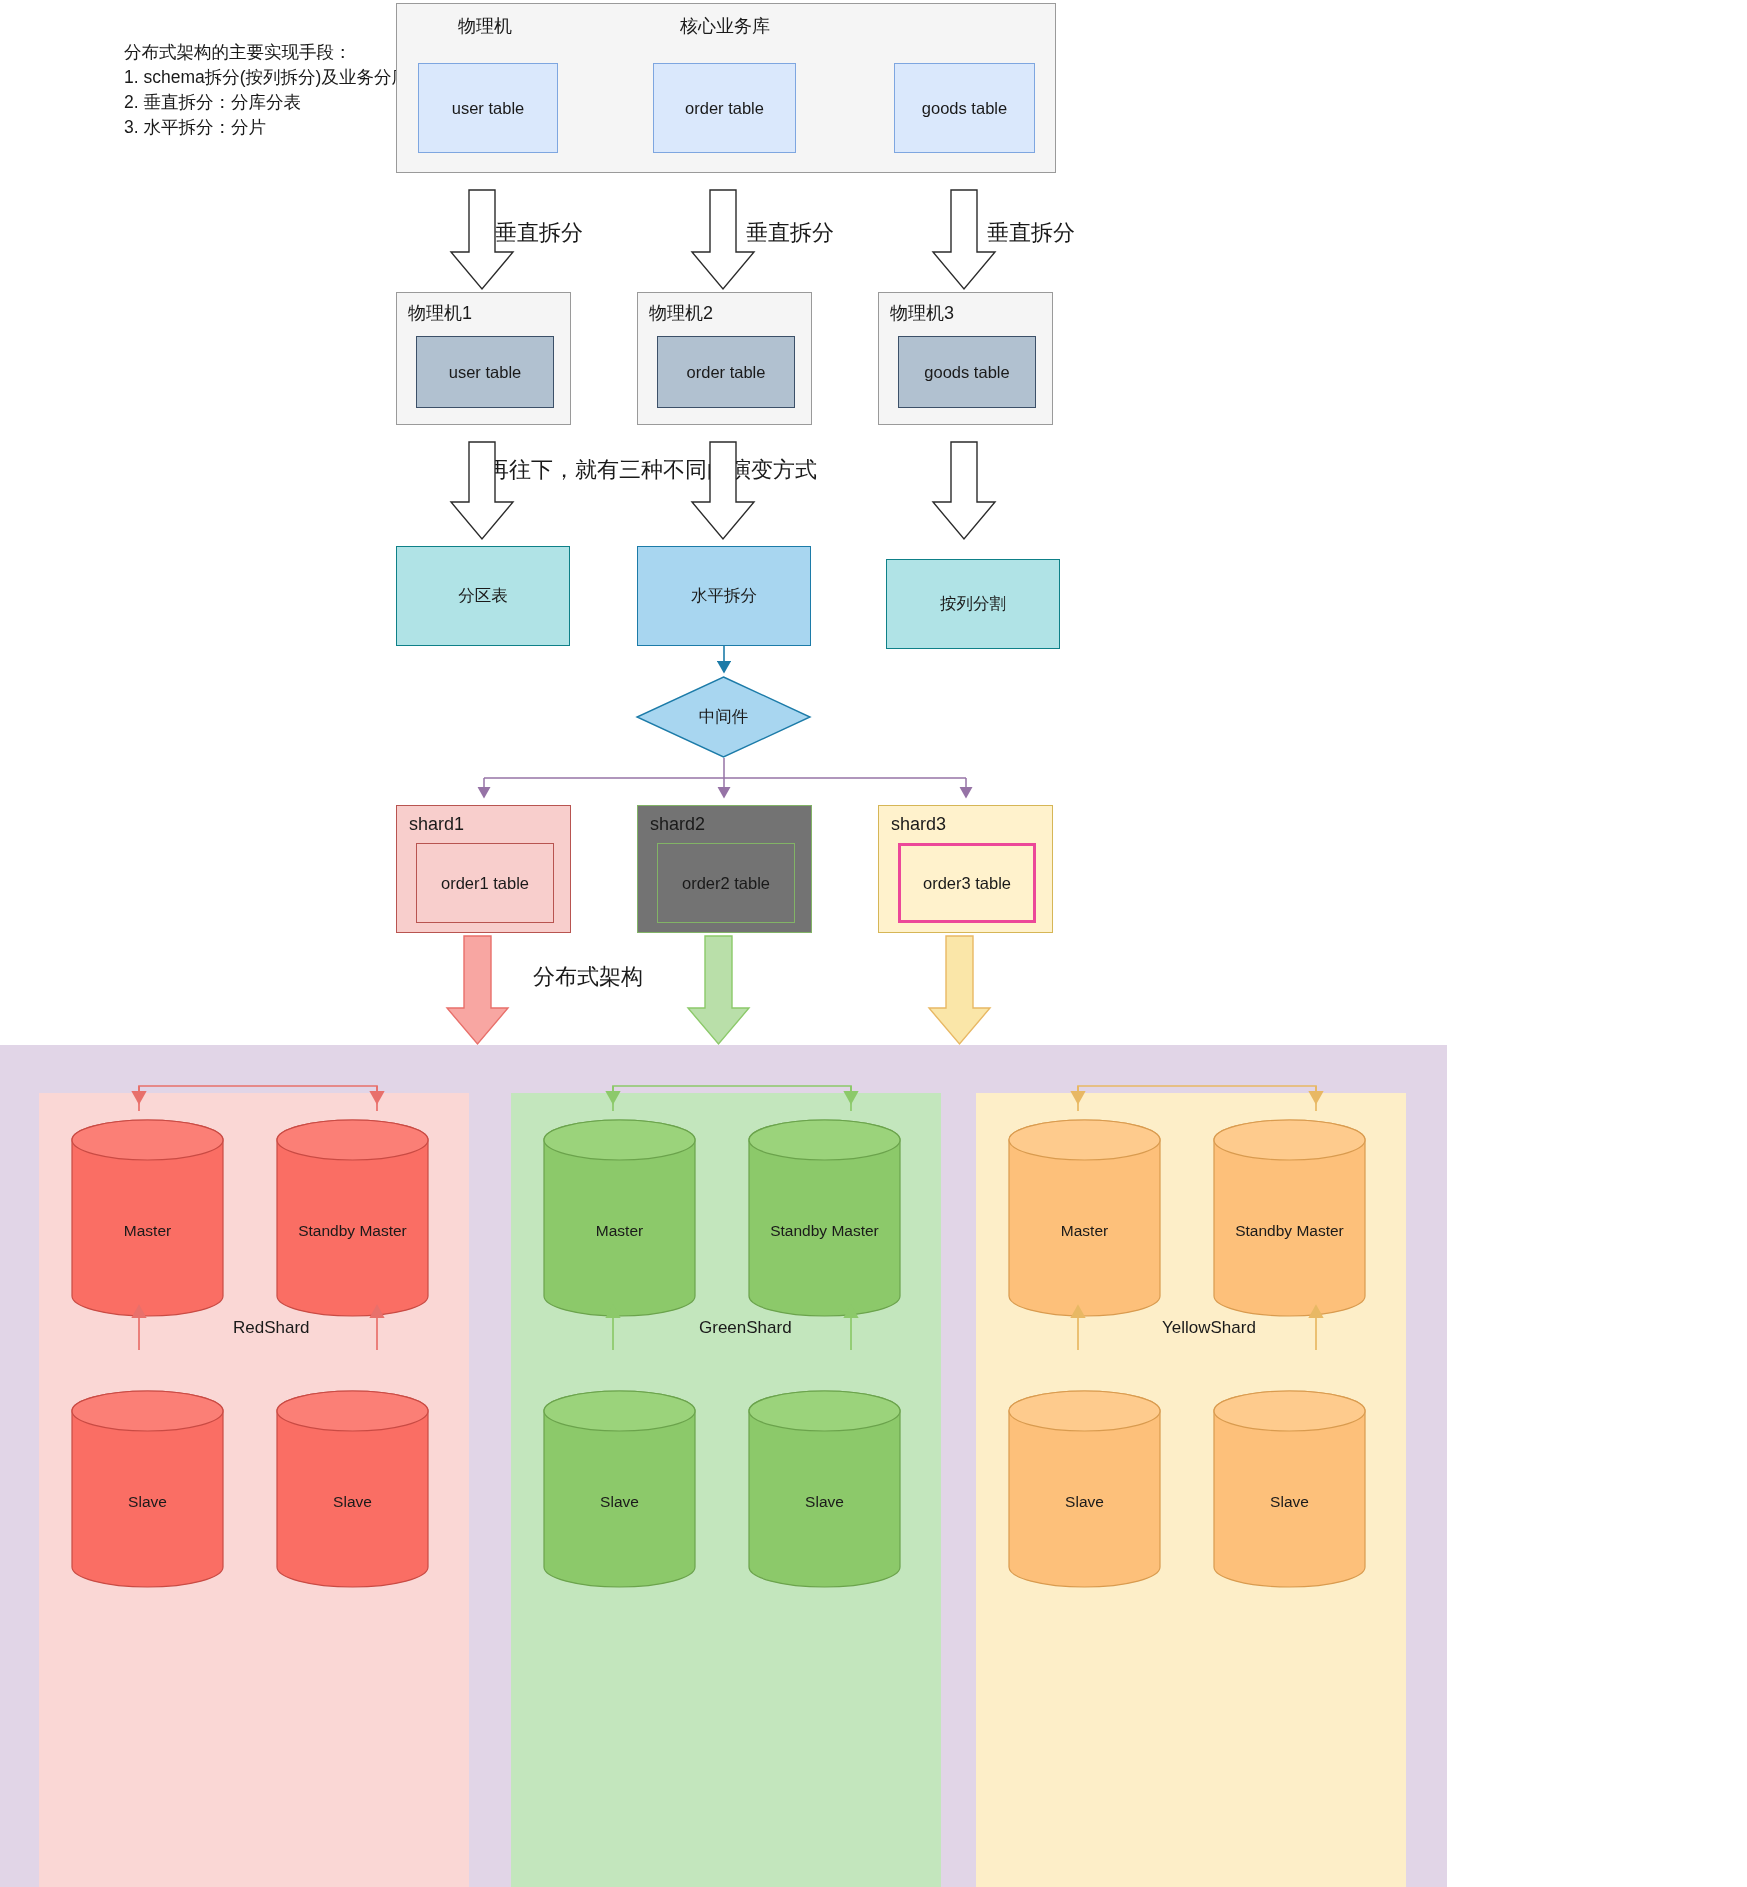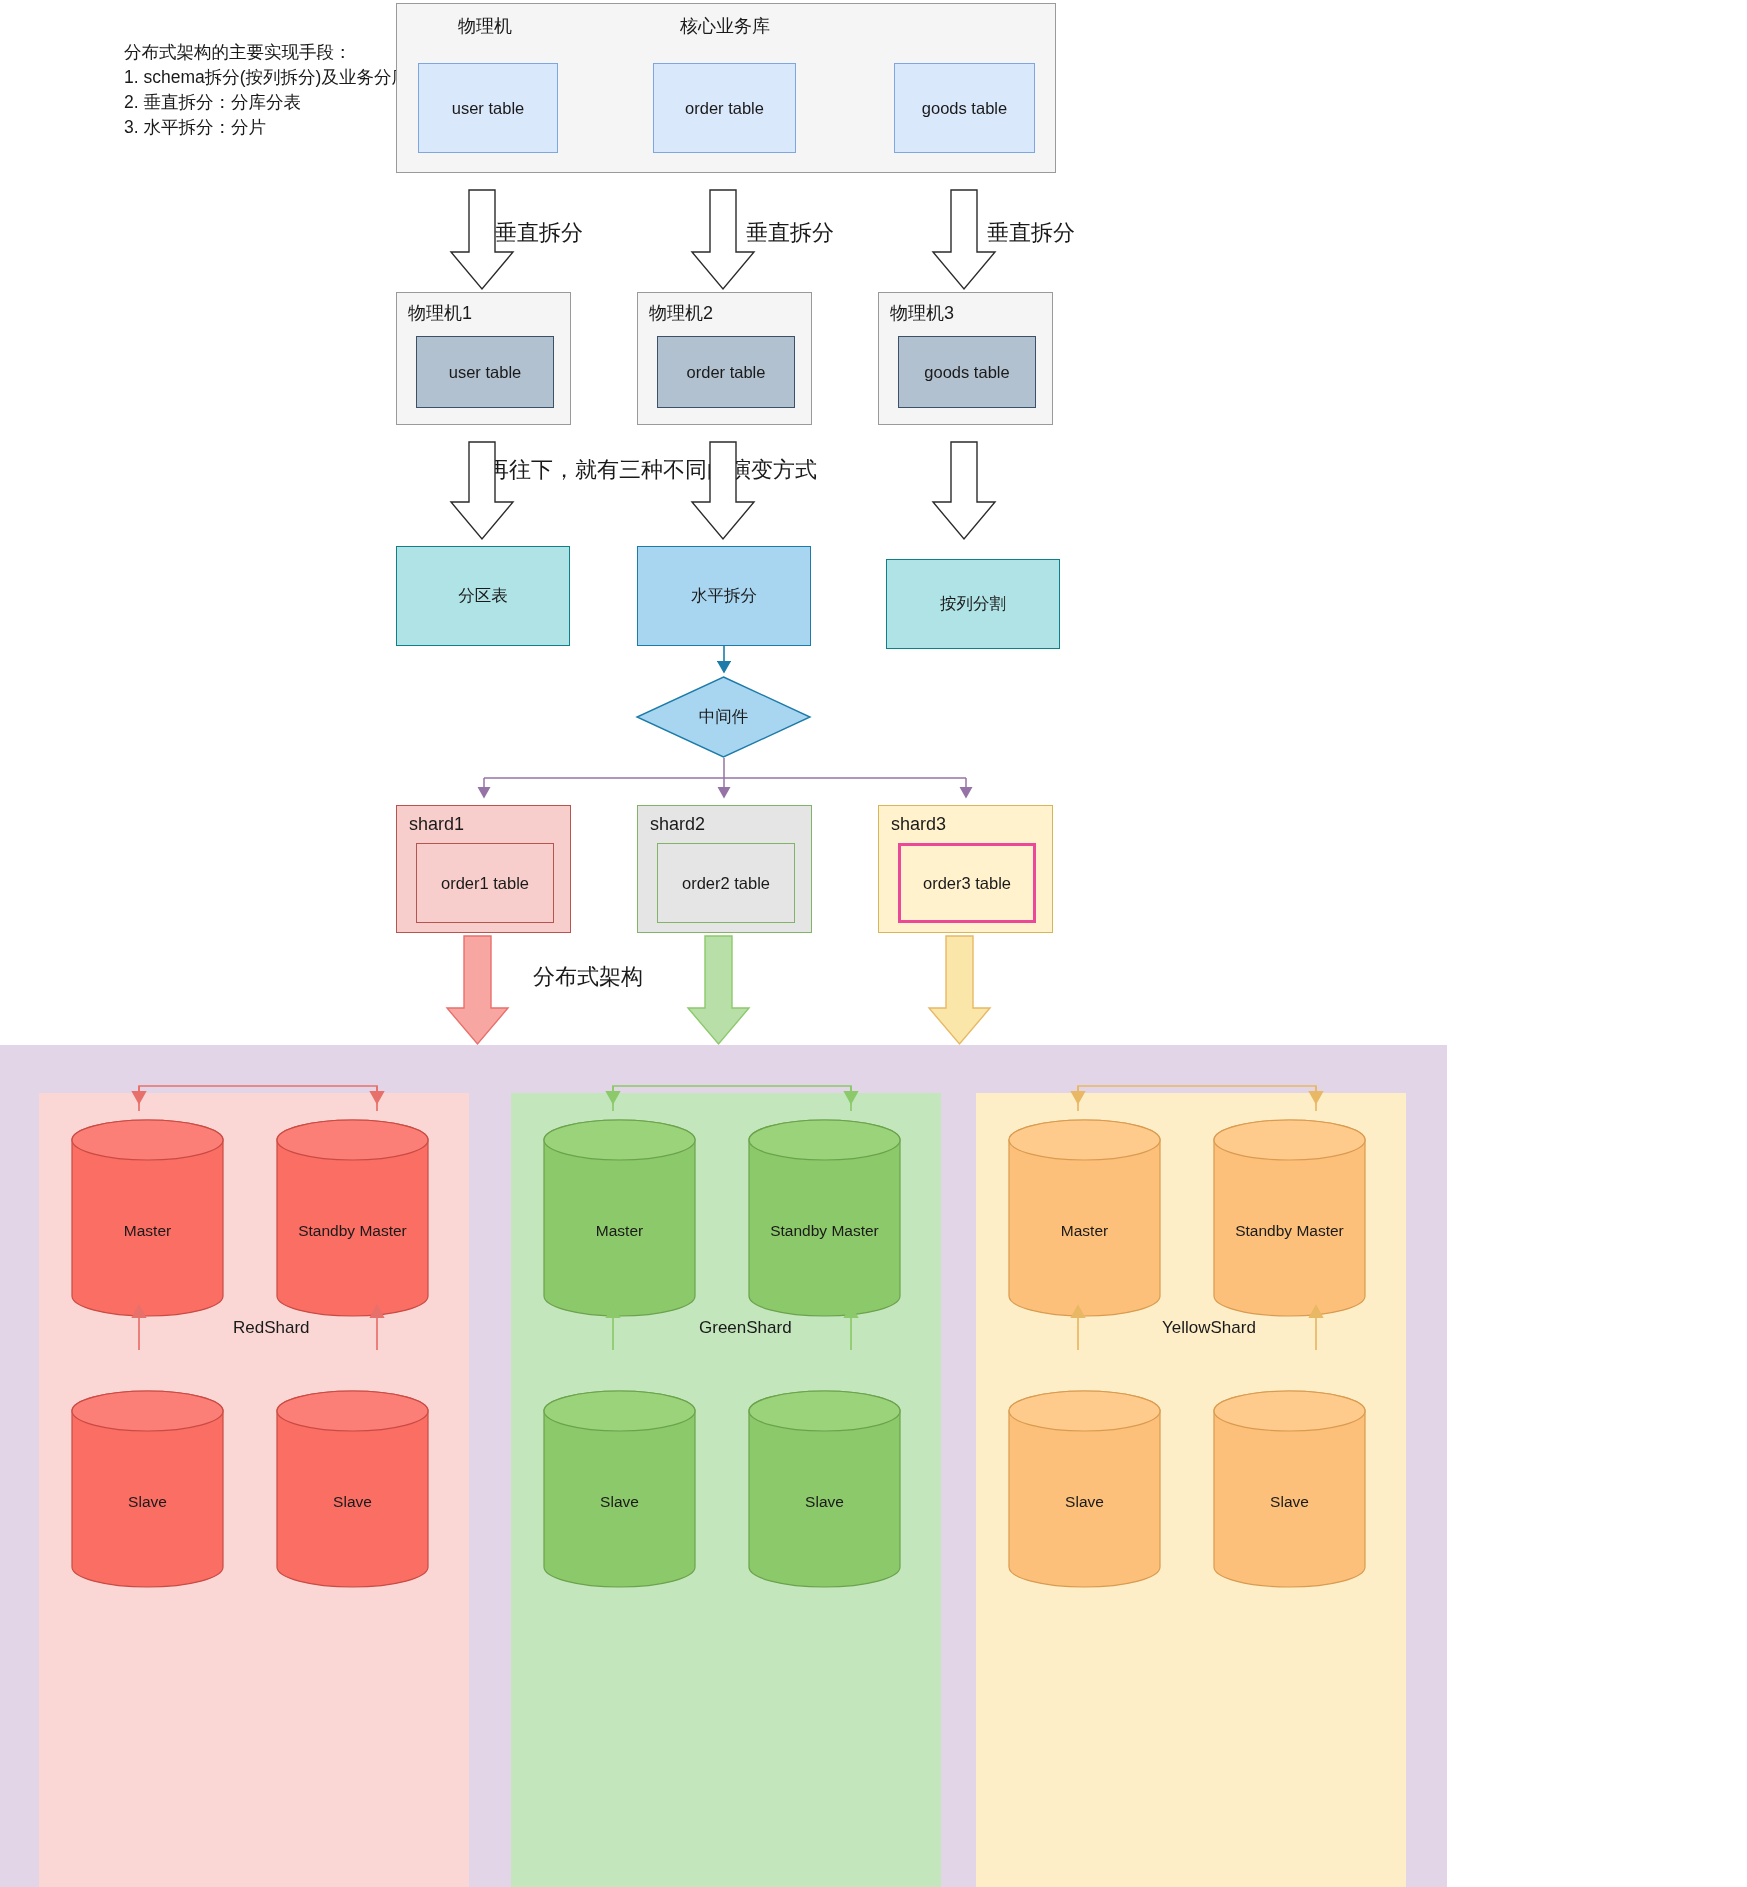--- a/index.html
+++ b/index.html
@@ -29,21 +29,21 @@
 
   .boxlabel { font-size:16.5px; }
   .arrow-label { position:absolute; font-size:22px; white-space:nowrap; }
 
   
   #diamond-wrap { left:636px; top:676px; width:175px; height:82px; }
 
   
   .shard-outer { }
   .shard-red    { background:#f8cecc; border:1px solid #b85450; }
-  .shard-green  { background:#e5e5e5; border:1px solid #82b366; }
+  .shard-green  { background:#737373; border:1px solid #82b366; }
   .shard-yellow { background:#fff2cc; border:1px solid #d6b656; }
   .shard-inner-red    { border:1px solid #b85450; }
   .shard-inner-green  { border:1px solid #82b366; }
   .shard-inner-yellow { border:3px solid #ec4899; }
   .shard-title { position:absolute; left:12px; top:8px; font-size:18px; }
 
   
   #bottom-panel { left:0px; top:1045px; width:1447px; height:1546px; background:#e1d5e7; border:1px solid #e1d5e7; }
   .cluster { position:absolute; }
   .cluster-red    { background:#fad7d5; }

